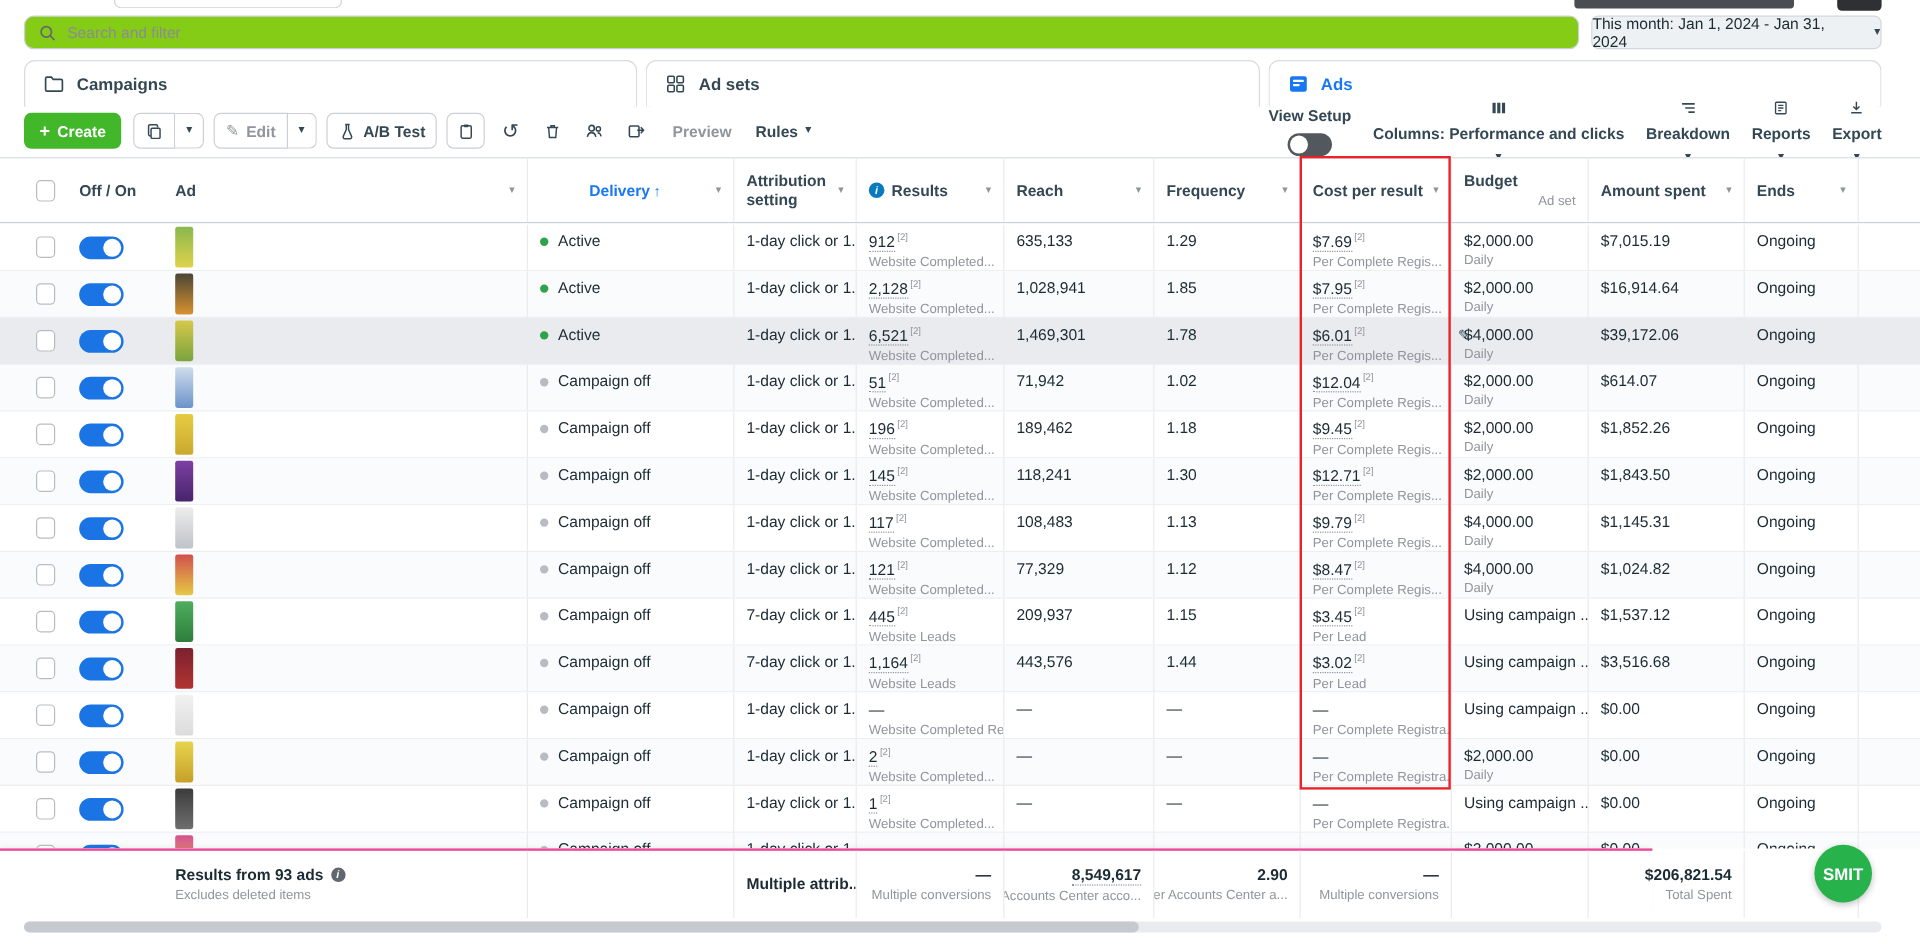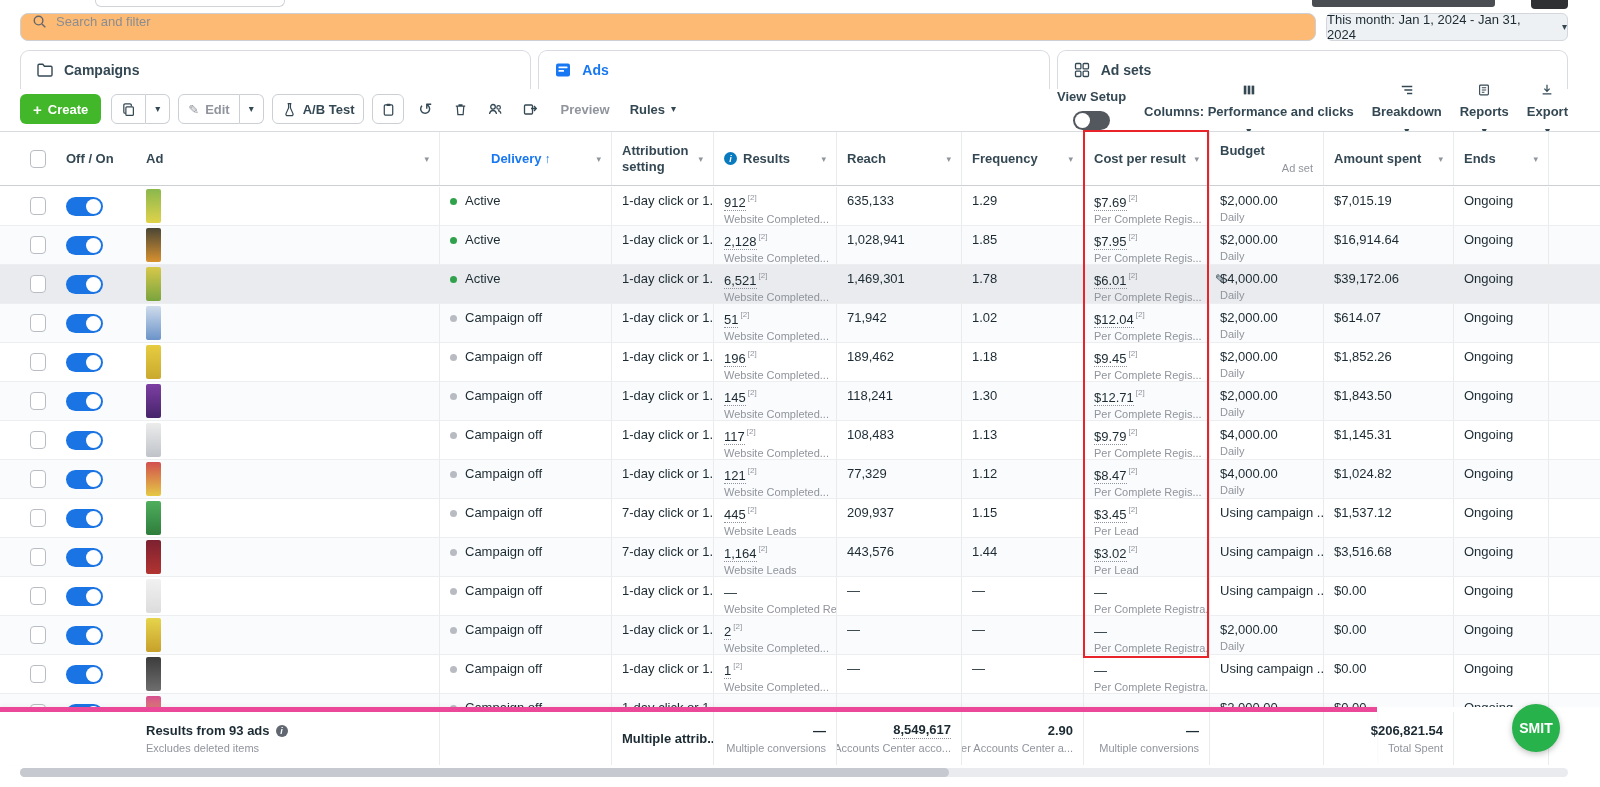--- a/index.html
+++ b/index.html
@@ -7,21 +7,21 @@
   .app { position:relative; width:1600px; height:787px; background:#fff; overflow:hidden;
          font-family:"Liberation Sans","DejaVu Sans",sans-serif; color:#344854; }
 
   
   .chrome-left  { position:absolute; left:95px;  top:0; width:190px; height:7px; background:#fff; border:1px solid #d0d3d8; border-top:none; border-radius:0 0 6px 6px; }
   .chrome-right1{ position:absolute; left:1312px; top:0; width:183px; height:7px; background:#4a4d52; border-radius:0 0 3px 3px; }
   .chrome-right2{ position:absolute; left:1531px; top:0; width:37px;  height:9px; background:#2e3033; border-radius:0 0 4px 4px; }
 
   
   .search-row { position:absolute; top:13px; left:20px; right:32px; height:28px; display:flex; gap:10px; }
-  .searchbar { flex:1; border:1px solid #ccd0d5; border-radius:8px; display:flex; align-items:flex-start; gap:9px; padding:0 11px; background:#fdba74; }
+  .searchbar { flex:1; border:1px solid #ccd0d5; border-radius:8px; display:flex; align-items:center; gap:9px; padding:0 11px; background:#84cc16; }
   .searchbar input { flex:1; border:none; outline:none; background:transparent; font:13px "Liberation Sans","DejaVu Sans",sans-serif; color:#1c2b33; }
   .searchbar input::placeholder { color:#8a8d91; }
   .date-pill { width:242px; background:#eef1f3; border:1px solid #d3d6db; border-radius:6px; display:flex; align-items:center; justify-content:center; gap:9px; font-size:13px; color:#1c2b33; cursor:pointer; }
   .caret { font-size:10px; color:#344854; line-height:1; }
 
   
   .tabs { position:absolute; top:50px; left:20px; right:32px; height:39px; display:flex; gap:7px; }
   .tab { flex:1; background:#fff; border:1px solid #d8dbe0; border-bottom:none; border-radius:9px 9px 0 0; display:flex; align-items:center; gap:10px; padding:4px 15px; font-size:14px; font-weight:700; color:#344854; cursor:pointer; }
   .tab.active { color:#1877f2; }
 
@@ -74,21 +74,21 @@
   .dot-active { background:#31a24c; } .dot-off { background:#b8bcc2; }
   .main { font-size:13px; color:#1c2b33; line-height:16px; white-space:nowrap; }
   .sub  { font-size:11px; color:#90949c; line-height:14px; white-space:nowrap; }
   .num { flex-direction:column; align-items:flex-end; gap:1px; padding-right:12px; }
   .metric { border-bottom:1px dotted #8d949e; }
   .ref { font-size:8px; color:#90949c; margin-left:2px; vertical-align:top; }
   .c-budget { position:relative; }
   .c-budget.left-note { align-items:flex-start; }
   .pencil { position:absolute; left:5px; top:7px; font-size:12px; color:#344854; cursor:pointer; }
 
-  .tfoot { position:absolute; top:707px; left:0; width:1377px; height:58px; background:#fff; border-top:5px solid #ec4899; box-shadow:0 -2px 4px rgba(0,0,0,.04); z-index:3; }
+  .tfoot { position:absolute; top:707px; left:0; width:1377px; height:58px; background:#fff; border-top:2px solid #ec4899; box-shadow:0 -2px 4px rgba(0,0,0,.04); z-index:3; }
   .tfoot .trow { height:100%; }
   .tfoot .cell { flex-direction:column; align-items:flex-end; justify-content:center; gap:2px; }
   .tfoot .cell.lft { align-items:flex-start; }
   .f-main { font-size:13px; font-weight:700; color:#1c2b33; line-height:16px; white-space:nowrap; }
   .f-sub { font-size:11px; color:#90949c; line-height:14px; white-space:nowrap; }
   .f-title-row { display:flex; align-items:center; gap:6px; }
   .info-dot { width:13px; height:13px; border-radius:50%; background:#0a7abf; color:#fff; font-size:9px; font-weight:700; font-style:italic; display:inline-flex; align-items:center; justify-content:center; flex:none; }
   .info-dot.dark { background:#606770; width:12px; height:12px; }
 
   .hscroll { position:absolute; left:20px; right:32px; top:768px; height:9px; border-radius:5px; background:#e9ebee; }
@@ -123,37 +123,37 @@
     </div>
   </div>
 
   <div class="tabs">
     <div class="tab">
       <svg width="18" height="18" viewBox="0 0 18 18">
           <path d="M2 4.5c0-.7.5-1.2 1.2-1.2h3.6l1.6 1.9h6.4c.7 0 1.2.5 1.2 1.2v7.4c0 .7-.5 1.2-1.2 1.2H3.2c-.7 0-1.2-.5-1.2-1.2z" fill="none" stroke="#344854" stroke-width="1.4"></path>
         </svg>
       <span>Campaigns</span>
     </div>
-    <div class="tab active">
-      <svg width="18" height="18" viewBox="0 0 18 18">
-          <rect x="2" y="2.5" width="14" height="13" rx="2" fill="#1877f2"></rect>
-          <rect x="4.5" y="5.5" width="9" height="1.8" rx=".5" fill="#fff"></rect>
-          <rect x="4.5" y="9" width="5.5" height="1.8" rx=".5" fill="#fff"></rect>
-        </svg>
-      <span>Ads</span>
-    </div>
     <div class="tab">
       <svg width="18" height="18" viewBox="0 0 18 18">
           <rect x="2.5" y="2.5" width="5.4" height="5.4" rx="1" fill="none" stroke="#344854" stroke-width="1.3"></rect>
           <rect x="10.1" y="2.5" width="5.4" height="5.4" rx="1" fill="none" stroke="#344854" stroke-width="1.3"></rect>
           <rect x="2.5" y="10.1" width="5.4" height="5.4" rx="1" fill="none" stroke="#344854" stroke-width="1.3"></rect>
           <rect x="10.1" y="10.1" width="5.4" height="5.4" rx="1" fill="none" stroke="#344854" stroke-width="1.3"></rect>
         </svg>
       <span>Ad sets</span>
     </div>
+    <div class="tab active">
+      <svg width="18" height="18" viewBox="0 0 18 18">
+          <rect x="2" y="2.5" width="14" height="13" rx="2" fill="#1877f2"></rect>
+          <rect x="4.5" y="5.5" width="9" height="1.8" rx=".5" fill="#fff"></rect>
+          <rect x="4.5" y="9" width="5.5" height="1.8" rx=".5" fill="#fff"></rect>
+        </svg>
+      <span>Ads</span>
+    </div>
   </div>
 
   <div class="toolbar">
     <div class="btn btn-create">
       <span class="plus">+</span>
       <span>Create</span>
     </div>
     <div class="btn-group">
       <div class="btn btn-outline">
         <svg width="15" height="15" viewBox="0 0 16 16">

